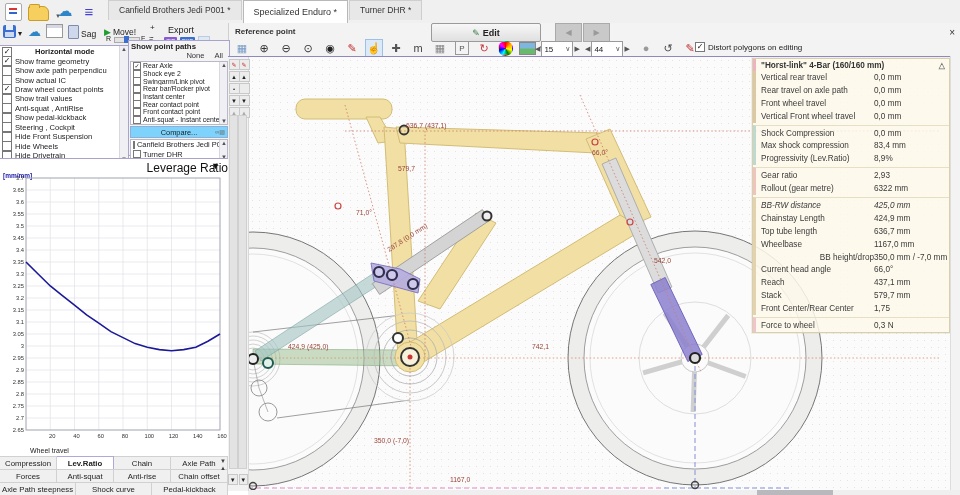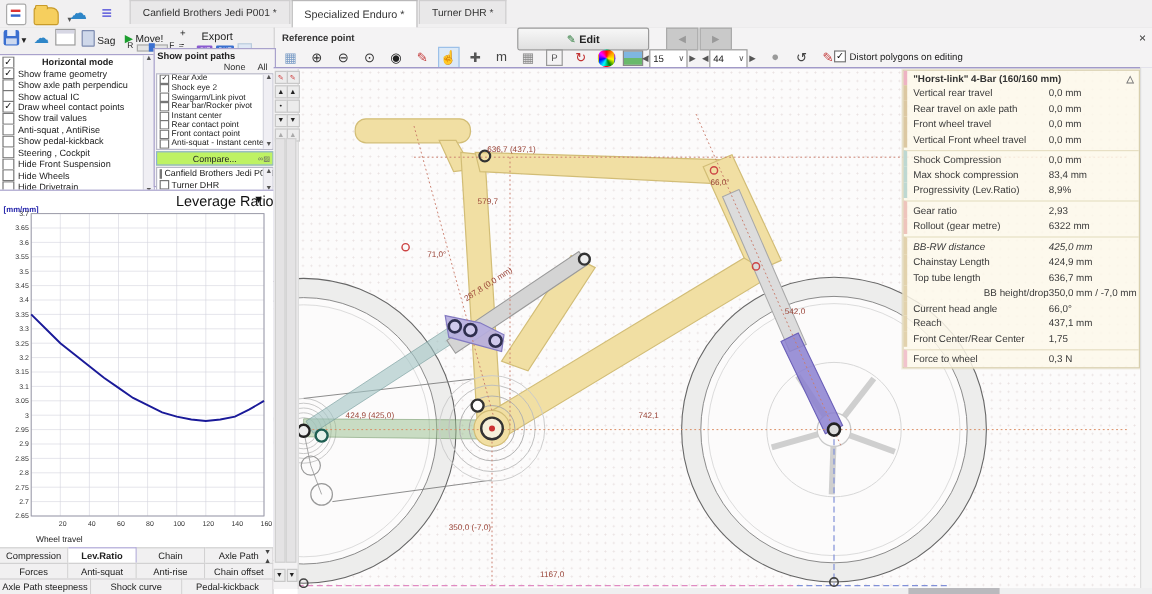--- a/index.html
+++ b/index.html
@@ -49,21 +49,21 @@
   .opt-row .lbl.b{font-weight:bold;margin-left:20px;}
   .vscroll{position:absolute;right:0;top:0;width:8px;height:100%;background:#f0eff4;border-left:1px solid #d8d8e0;font-size:6px;color:#555;text-align:center;}
   .vscroll .up{position:absolute;top:0;left:1px;}.vscroll .dn{position:absolute;bottom:0;left:1px;}
   #pp-panel{left:128px;top:40px;width:100px;height:114px;background:#f4f3f4;border:1px solid #a9a2cc;}
   #pp-head{font-size:7.8px;font-weight:bold;padding:1px 2px 0 2px;}
   #pp-nonall{font-size:7.6px;text-align:right;padding-right:6px;color:#333;display:flex;justify-content:flex-end;gap:10px;}
   #pp-list{background:#fff;border:1px solid #b8b8c8;margin:1px 1px 0 1px;height:62px;position:relative;overflow:hidden;}
   .pp-row{display:flex;align-items:center;height:7.7px;gap:2px;padding-left:2px;white-space:nowrap;overflow:hidden;}
   .pp-row .lbl{font-size:6.9px;}
   .pp-row .cbx{width:6px;height:6px;font-size:6px;line-height:6px;}
-  #compare{margin:1px 1px 0 1px;height:10px;background:#bef264;border:1px solid #8fb0d4;display:flex;align-items:center;justify-content:center;font-size:7.4px;position:relative;}
+  #compare{margin:1px 1px 0 1px;height:10px;background:#7dd3fc;border:1px solid #8fb0d4;display:flex;align-items:center;justify-content:center;font-size:7.4px;position:relative;}
   #compare .ics{position:absolute;right:2px;top:1px;font-size:6px;color:#666;}
   #pp-linkages{background:#fff;border:1px solid #b8b8c8;margin:1px;height:20px;position:relative;}
   
   #chart-panel{left:0;top:158px;width:228px;height:298px;background:#fff;border:1px solid #a9a2cc;border-left:none;}
   #chart-title{position:absolute;left:0;top:2px;width:100%;text-align:right;font-size:12px;color:#111;}
   #chart-dd{position:absolute;right:8px;top:2px;font-size:9px;color:#111;}
   #chart-ylab{position:absolute;left:3px;top:13px;font-size:6.5px;color:#2222aa;font-weight:bold;}
   #chart-xlab{position:absolute;left:30px;bottom:3px;font-size:7px;color:#222;}
   
   #btabs{left:0;top:456px;width:228px;height:39px;background:#efeef0;}
@@ -585,31 +585,39 @@
           <span class="iv">425,0 mm</span>
         </div>
         <div class="info-row" style="border-left: 3px solid rgb(226, 210, 173);">
           <span class="il">Chainstay Length</span>
           <span class="iv">424,9 mm</span>
         </div>
         <div class="info-row" style="border-left: 3px solid rgb(226, 210, 173);">
           <span class="il">Top tube length</span>
           <span class="iv">636,7 mm</span>
         </div>
+        <div class="info-row" style="border-left: 3px solid rgb(226, 210, 173);">
+          <span class="il">Wheelbase</span>
+          <span class="iv">1167,0 mm</span>
+        </div>
         <div class="info-row" style="border-left: 3px solid rgb(226, 210, 173); text-align: right;">
           <span class="il">BB height/drop</span>
           <span class="iv">350,0 mm / -7,0 mm</span>
         </div>
         <div class="info-row" style="border-left: 3px solid rgb(226, 210, 173);">
           <span class="il">Current head angle</span>
           <span class="iv">66,0°</span>
         </div>
         <div class="info-row" style="border-left: 3px solid rgb(226, 210, 173);">
           <span class="il">Reach</span>
           <span class="iv">437,1 mm</span>
+        </div>
+        <div class="info-row" style="border-left: 3px solid rgb(226, 210, 173);">
+          <span class="il">Stack</span>
+          <span class="iv">579,7 mm</span>
         </div>
         <div class="info-row" style="border-left: 3px solid rgb(226, 210, 173);">
           <span class="il">Front Center/Rear Center</span>
           <span class="iv">1,75</span>
         </div>
         <div class="info-row sep" style="border-left: 3px solid rgb(241, 195, 205);">
           <span class="il">Force to wheel</span>
           <span class="iv">0,3 N</span>
         </div>
       </div>

